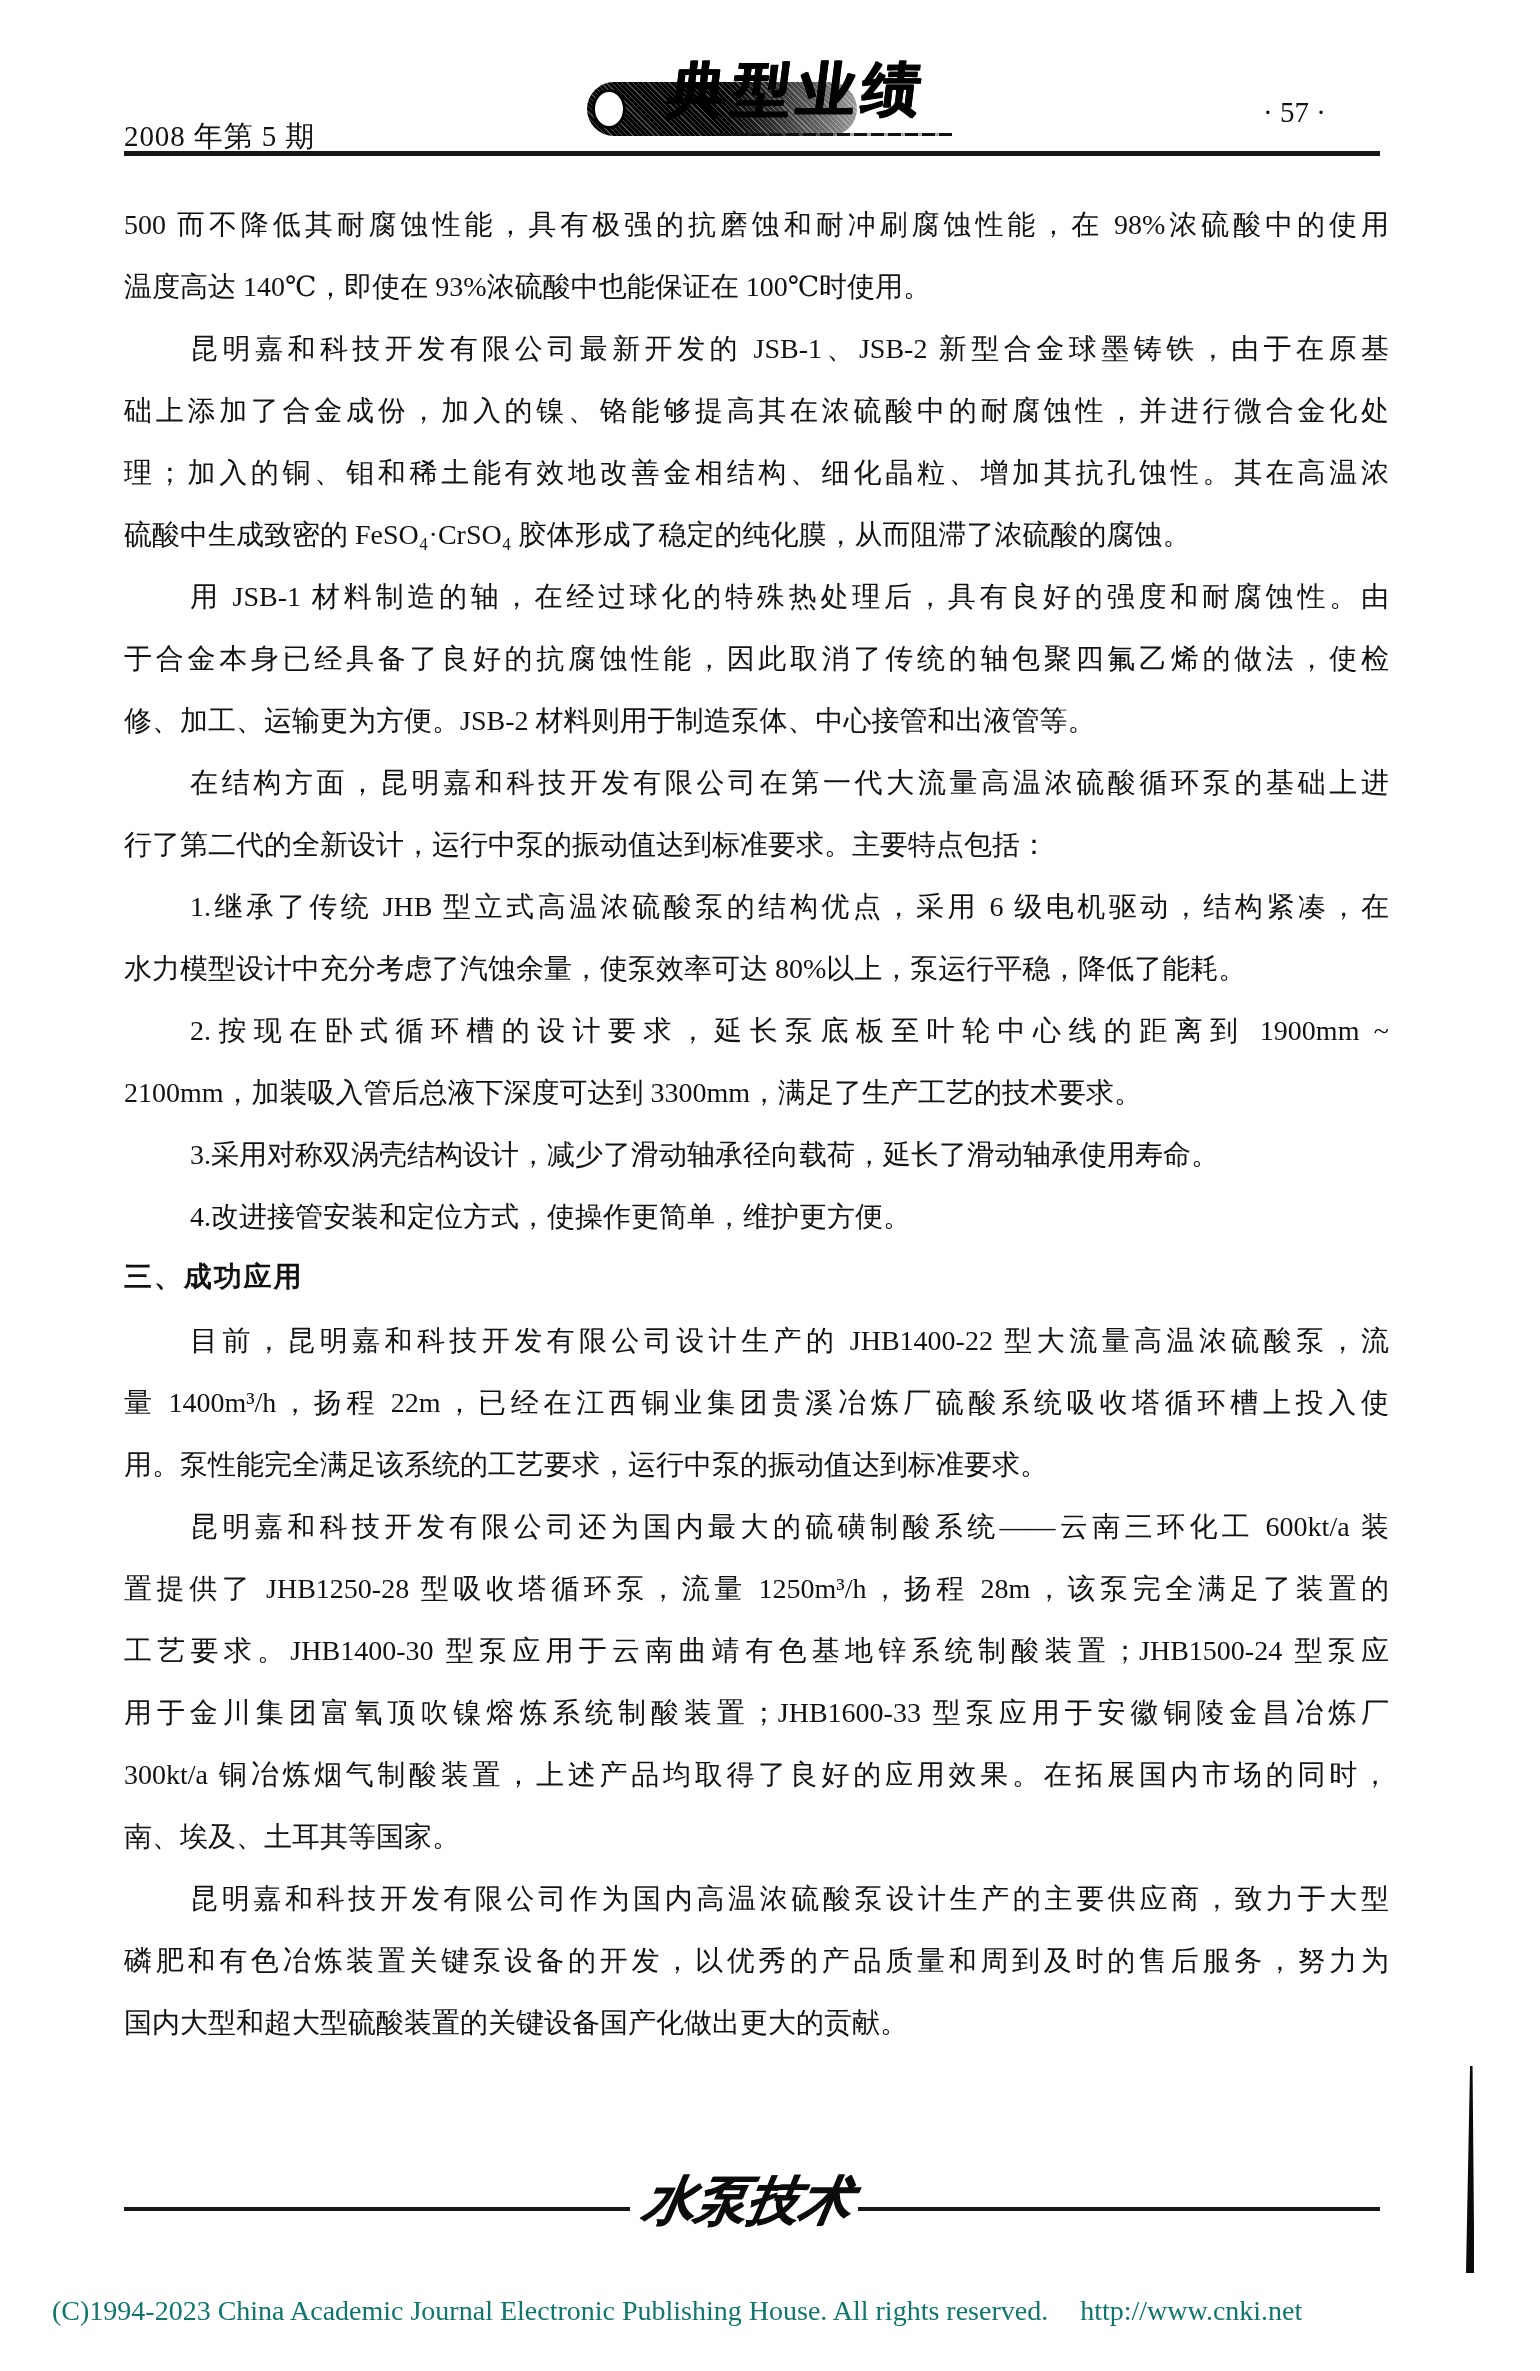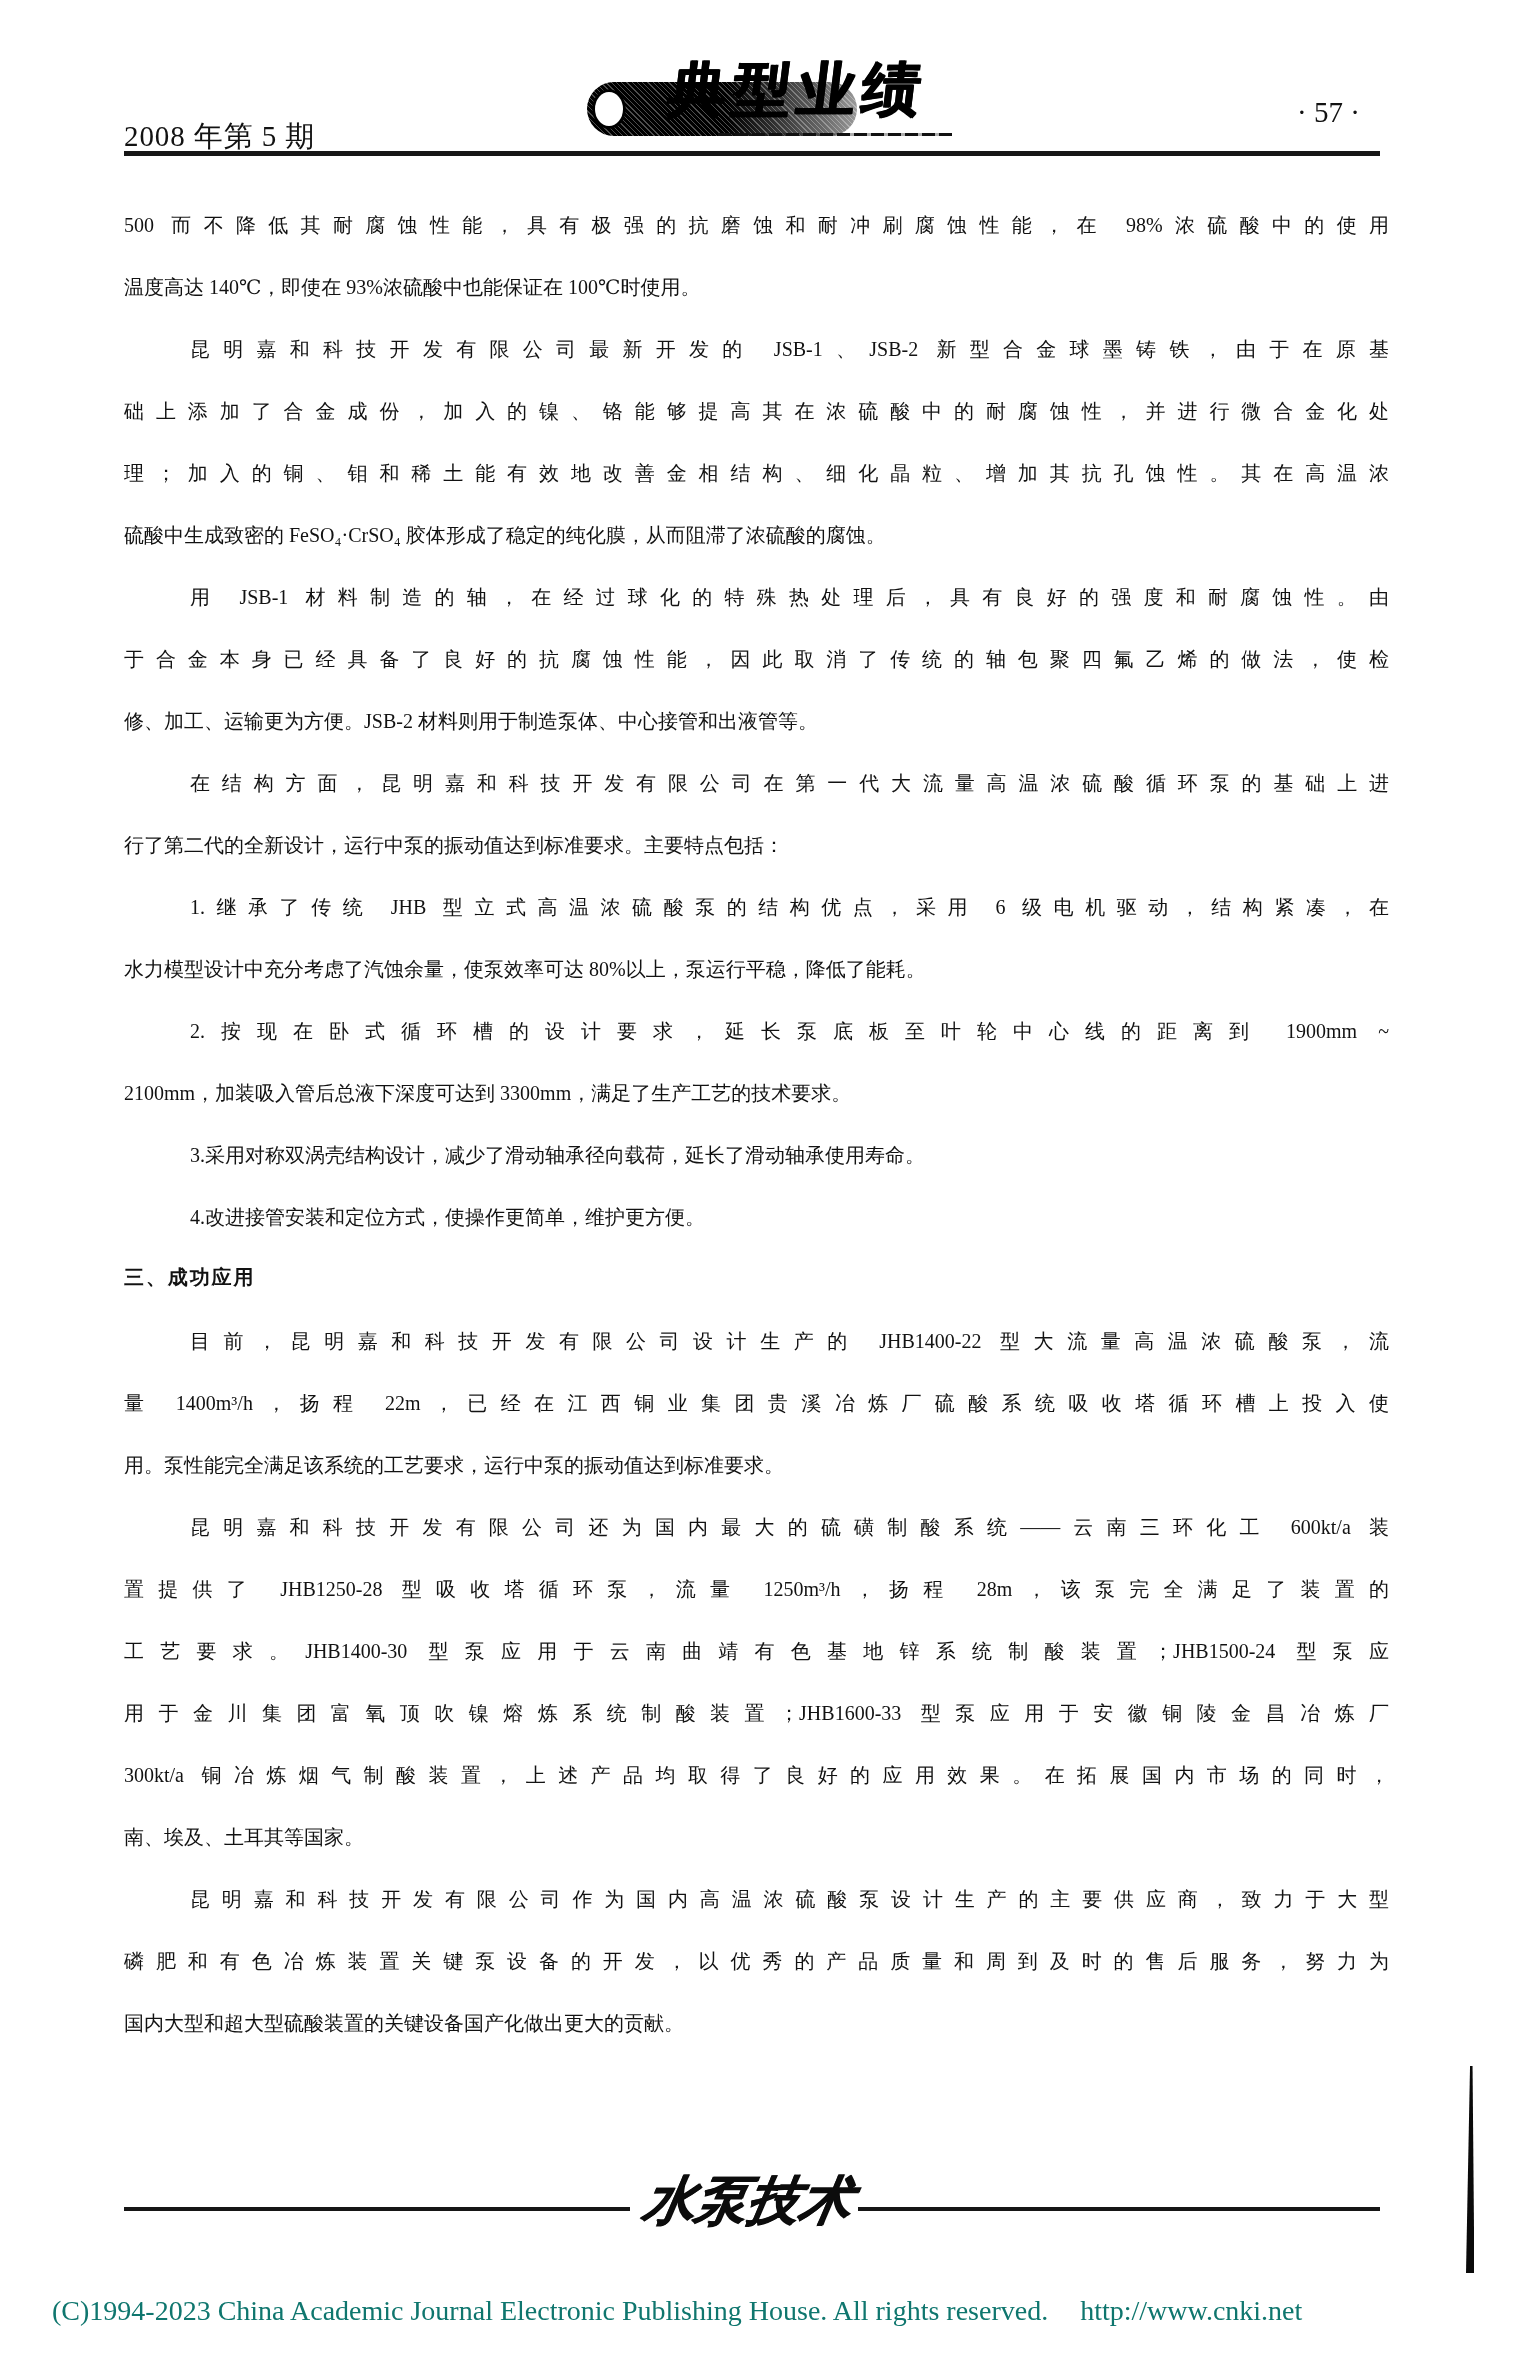--- a/index.html
+++ b/index.html
@@ -19,21 +19,20 @@
     position: absolute;
     left: 124px; top: 117px;
     font-size: 29px;
     letter-spacing: 0.9px;
     white-space: nowrap;
   }
   .pagenum {
     position: absolute;
     left: 1263px; top: 96px;
     width: 131px;
-    text-align: center;
     font-size: 29px;
     white-space: nowrap;
   }
   .header-rule {
     position: absolute;
     left: 124px; top: 151px;
     width: 1256px; height: 4.7px;
     background: #161616;
   }
 
@@ -73,21 +72,21 @@
     transform: skewX(-7deg);
     text-shadow: 1.4px 0 #000, 0 0.9px #000, 1.4px 0.9px #000;
     white-space: nowrap;
   }
 
   
   .body {
     position: absolute;
     left: 124px; top: 194px;
     width: 1265px;
-    font-size: 20px;
+    font-size: 28px;
   }
   .line {
     height: 62px;
     line-height: 62px;
     text-align: justify;
     text-align-last: justify;
     white-space: nowrap;
     overflow: visible;
   }
   .line.last { text-align-last: left; }

